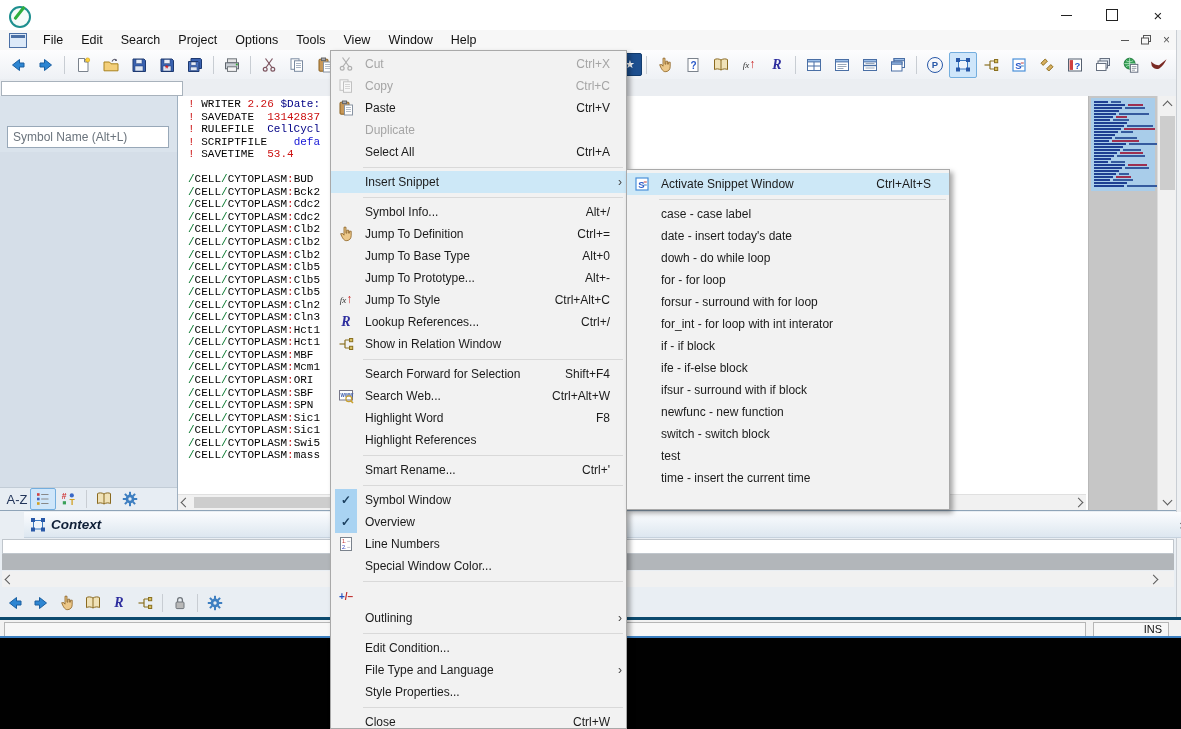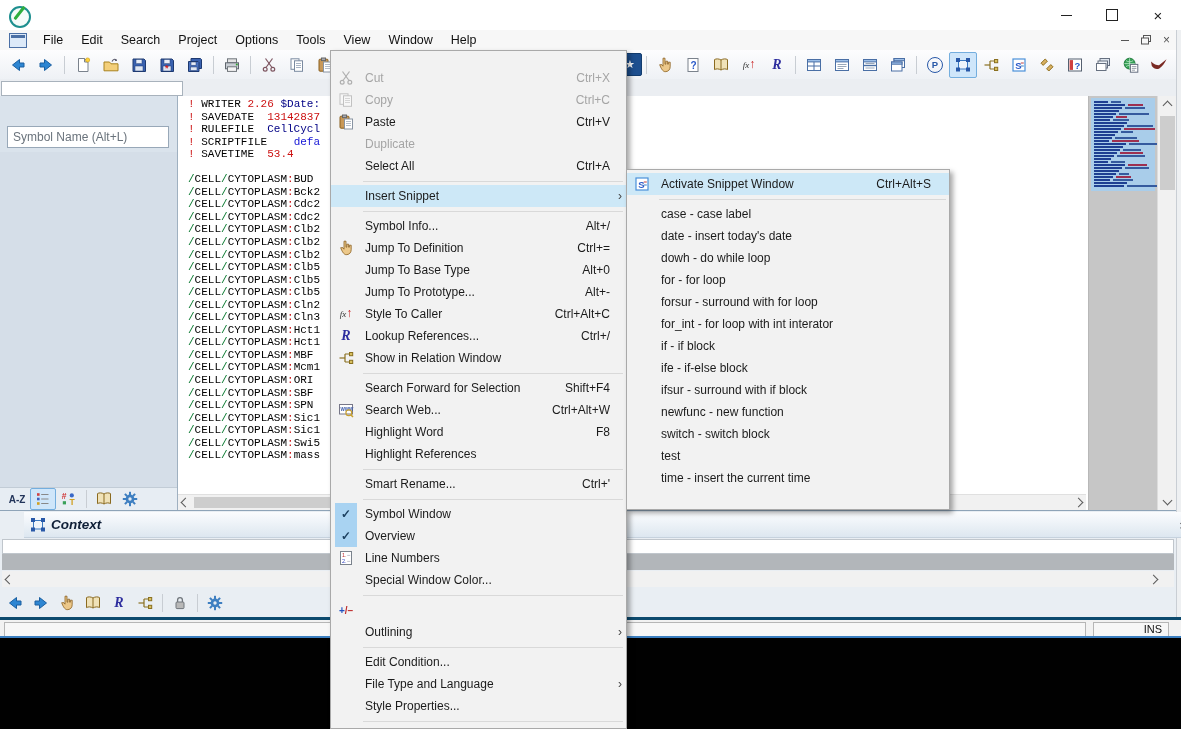--- a/index.html
+++ b/index.html
@@ -34,21 +34,21 @@
   .tbtn.pressed{background:#cfe6fa;border-color:#74aede;}
   .tbtn.dark{width:22px;height:21px;background:#1d4f8f;border:1px solid #123c6e;color:#fff;font-size:11px;}
   .tsep{width:1px;height:18px;background:#c8cdd3;margin:0 4px;}
   .ico{display:inline-flex;align-items:center;justify-content:center;}
   .ico svg{display:block;}
   .rico{font-family:"Liberation Serif",serif;font-style:italic;font-weight:bold;font-size:14px;color:#2d2d9e;line-height:1;}
   .pico{width:14px;height:14px;border:1.6px solid #2858a8;border-radius:50%;color:#2858a8;font-weight:bold;font-size:9.5px;display:flex;align-items:center;justify-content:center;}
   .fxico{display:flex;align-items:flex-end;}
   .fxico i{font-size:9px;color:#303030;font-family:"Liberation Serif",serif;}
   .fxico b{font-size:12px;color:#c81e1e;line-height:.8;}
-  .azico{font-size:10px;font-weight:bold;color:#23355a;letter-spacing:0;}
+  .azico{font-size:13px;font-weight:normal;color:#23355a;letter-spacing:0;}
   .colico{font-size:10px;font-weight:bold;}
   .colico b{color:#2050c0;}
   .colico i{color:#c03030;font-style:normal;}
 
   
   #substrip{left:0;top:79px;width:1181px;height:17px;background:#ebeef2;}
   #filterinput{left:1px;top:81px;width:174px;height:13px;background:#fff;border:1px solid #a8b2bc;font-size:10px;padding:0 3px;}
 
   
   #sympanel{left:0;top:96px;width:177px;height:414px;background:#dae3ec;border-right:1px solid #9fb0c0;}
@@ -87,21 +87,21 @@
   #ctxtools .tbtn{width:24px;height:22px;}
 
   
   #statusbar{left:0;top:617px;width:1181px;height:19px;background:#f2f2f2;border-top:3px solid #0c4a6e;}
   .spanel{position:absolute;top:2px;height:13px;background:#f7f7f7;border:1px solid #b6b6b6;font-size:11px;color:#111;}
   #insbox{text-align:right;padding:0 6px;line-height:13px;font-weight:400;}
   #bottomline{left:0;top:636px;width:1181px;height:2px;background:#3c7fc0;}
   #blackzone{left:0;top:638px;width:1181px;height:91px;background:#010101;}
 
   
-  .menu{background:#f2f2f2;border:1px solid #a9a9a9;box-shadow:3px 3px 5px rgba(0,0,0,.35);font-size:12px;color:#1b1b1b;box-sizing:border-box;padding-top:16px;}
+  .menu{background:#f2f2f2;border:1px solid #a9a9a9;box-shadow:3px 3px 5px rgba(0,0,0,.35);font-size:12px;color:#1b1b1b;box-sizing:border-box;padding-top:2px;}
   #winmenu{left:330px;top:50px;width:297px;height:679px;z-index:50;}
   #snipmenu{left:626px;top:169px;width:324px;height:341px;z-index:51;padding-top:3px;}
   .mrow{height:22px;display:flex;align-items:center;}
   .mrow.hl{background:#cde8f7;}
   .mrow.dis{color:#a5a5a5;}
   .mrow.dis .ico{opacity:.45;filter:grayscale(1);}
   .mico{width:30px;display:flex;align-items:center;justify-content:center;flex:0 0 30px;height:22px;}
   .mcheckbox{width:22px;height:22px;background:#a9d3f2;display:flex;align-items:center;justify-content:center;color:#1c4060;font-weight:bold;font-size:12px;}
   .mlabel{flex:1;padding-left:4px;}
   .mshort{padding-right:16px;}
@@ -774,21 +774,21 @@
       </div>
       <div class="mrow">
         <span class="mico">
           <span class="ico">
             <span class="fxico">
               <i>fx</i>
               <b>↑</b>
             </span>
           </span>
         </span>
-        <span class="mlabel">Style To Caller</span>
+        <span class="mlabel">Jump To Style</span>
         <span class="mshort">Ctrl+Alt+C</span>
       </div>
       <div class="mrow">
         <span class="mico">
           <span class="ico">
             <span class="rico">R</span>
           </span>
         </span>
         <span class="mlabel">Lookup References...</span>
         <span class="mshort">Ctrl+/</span>

